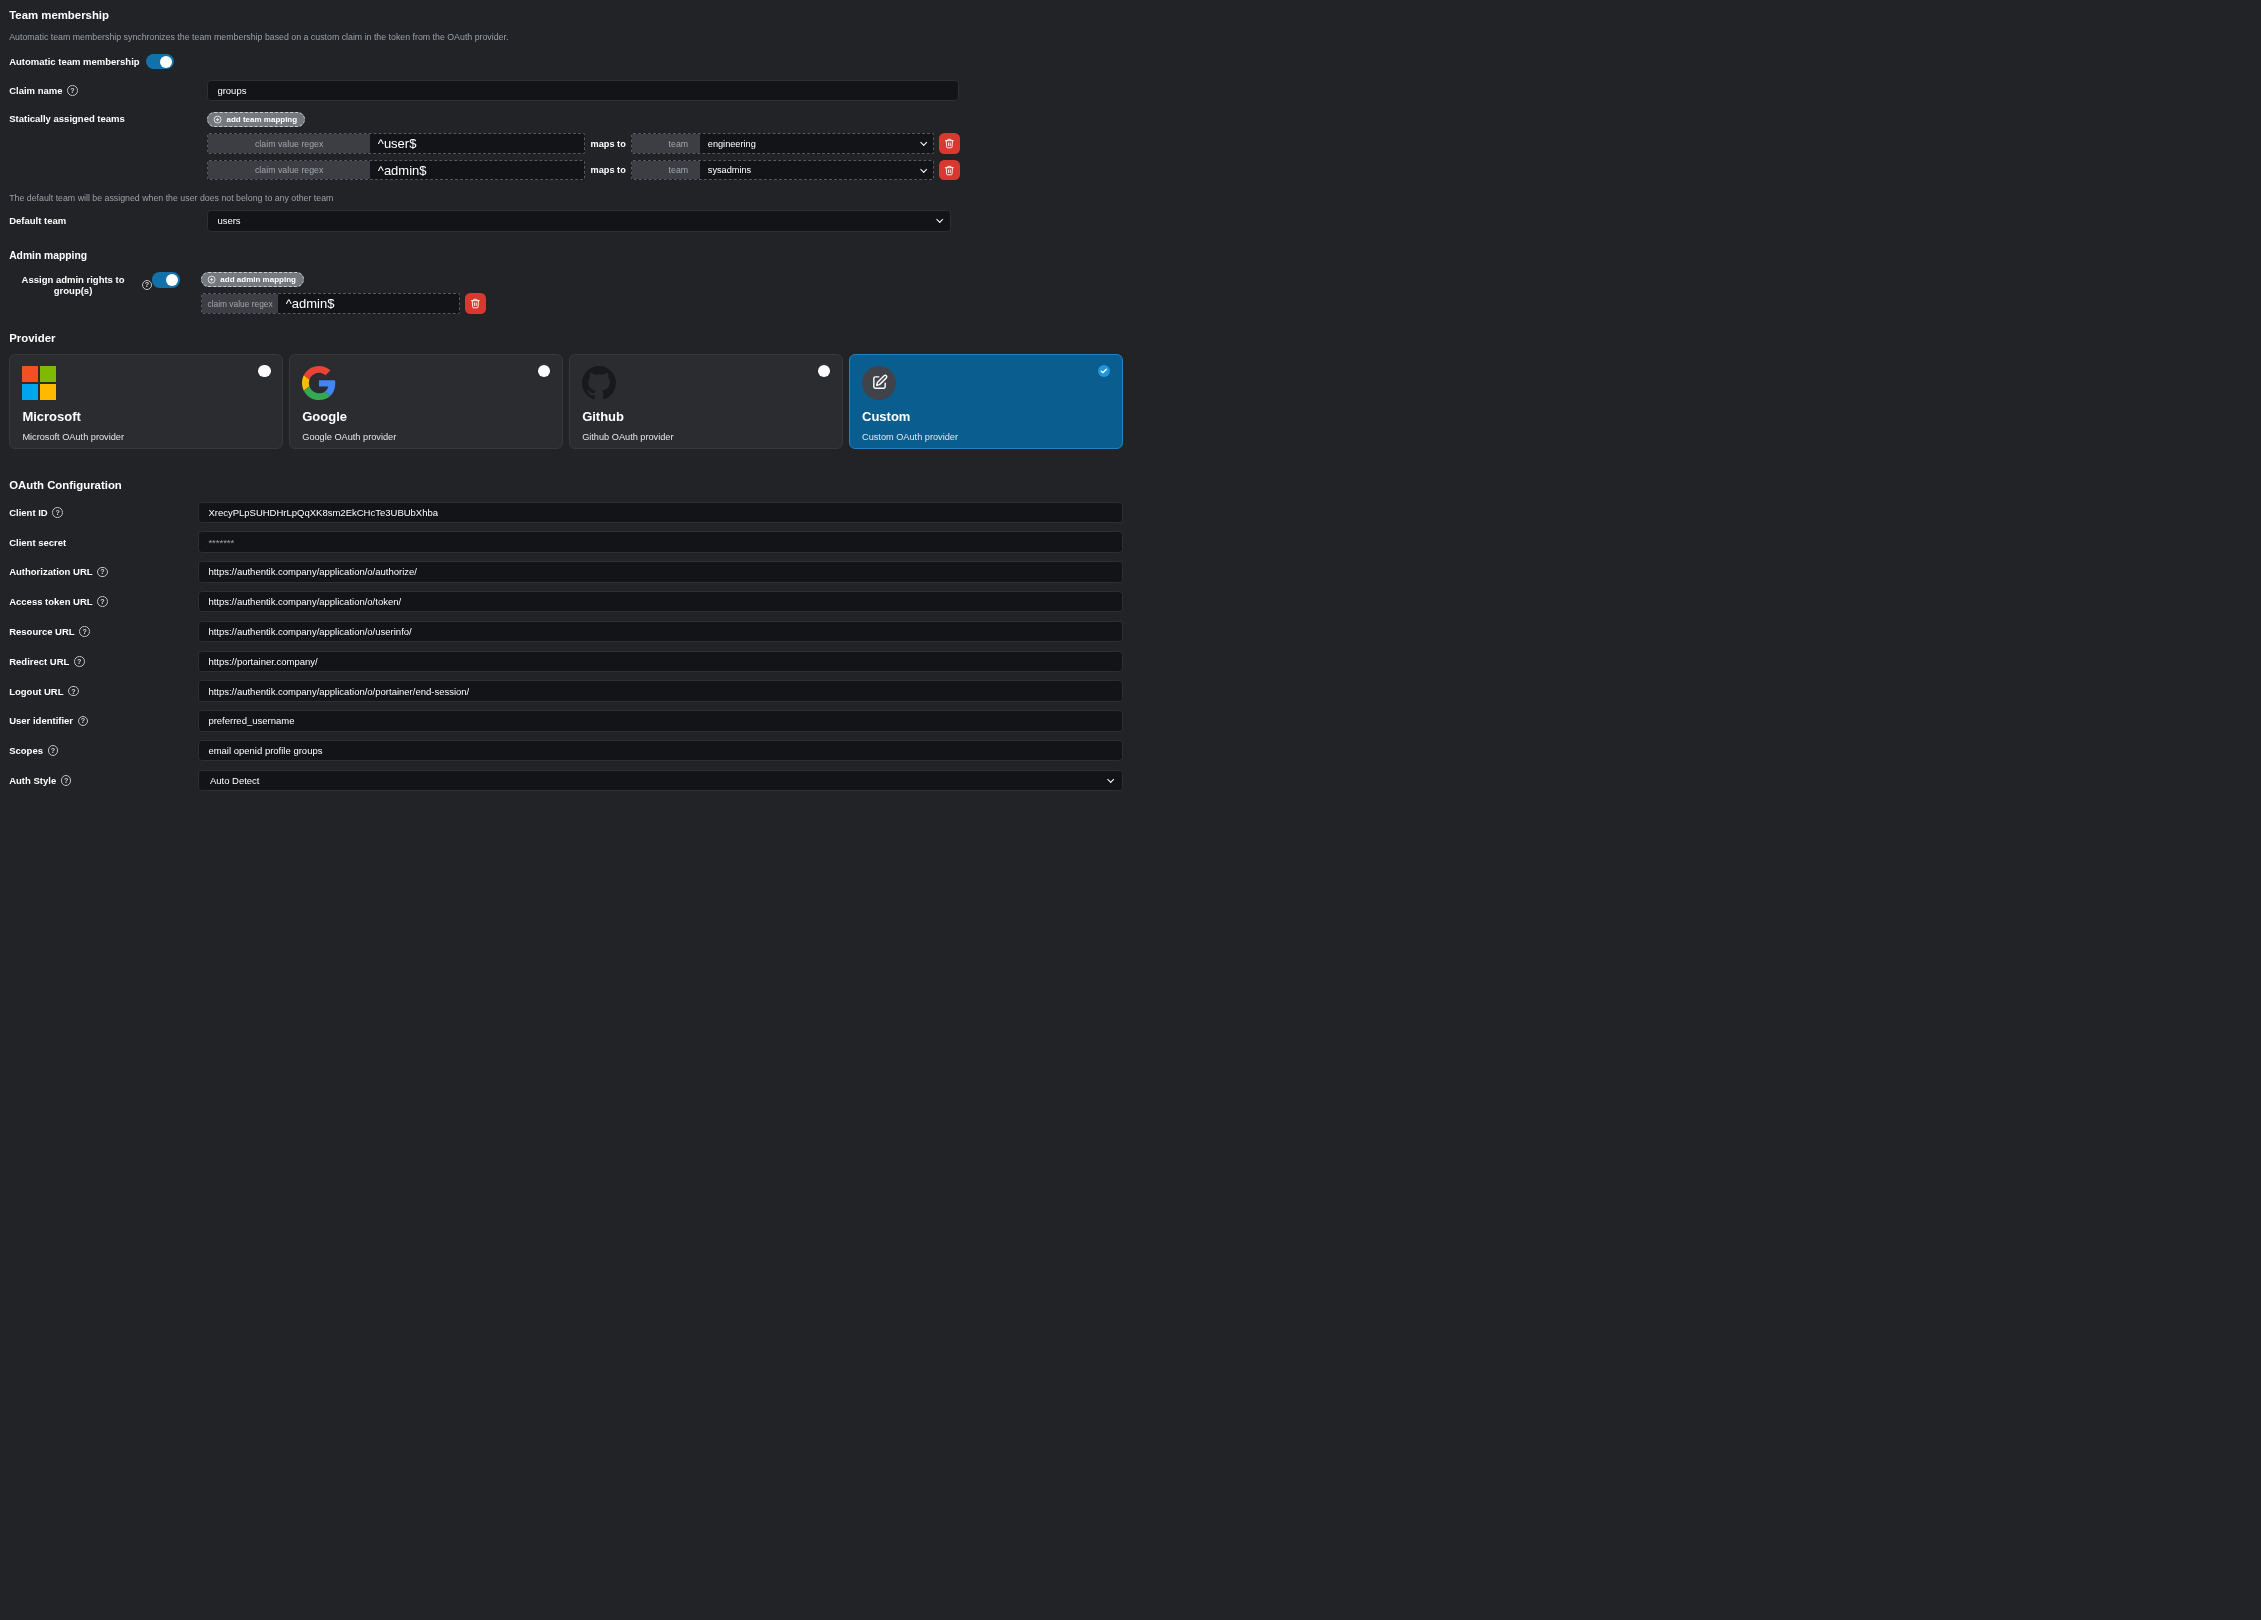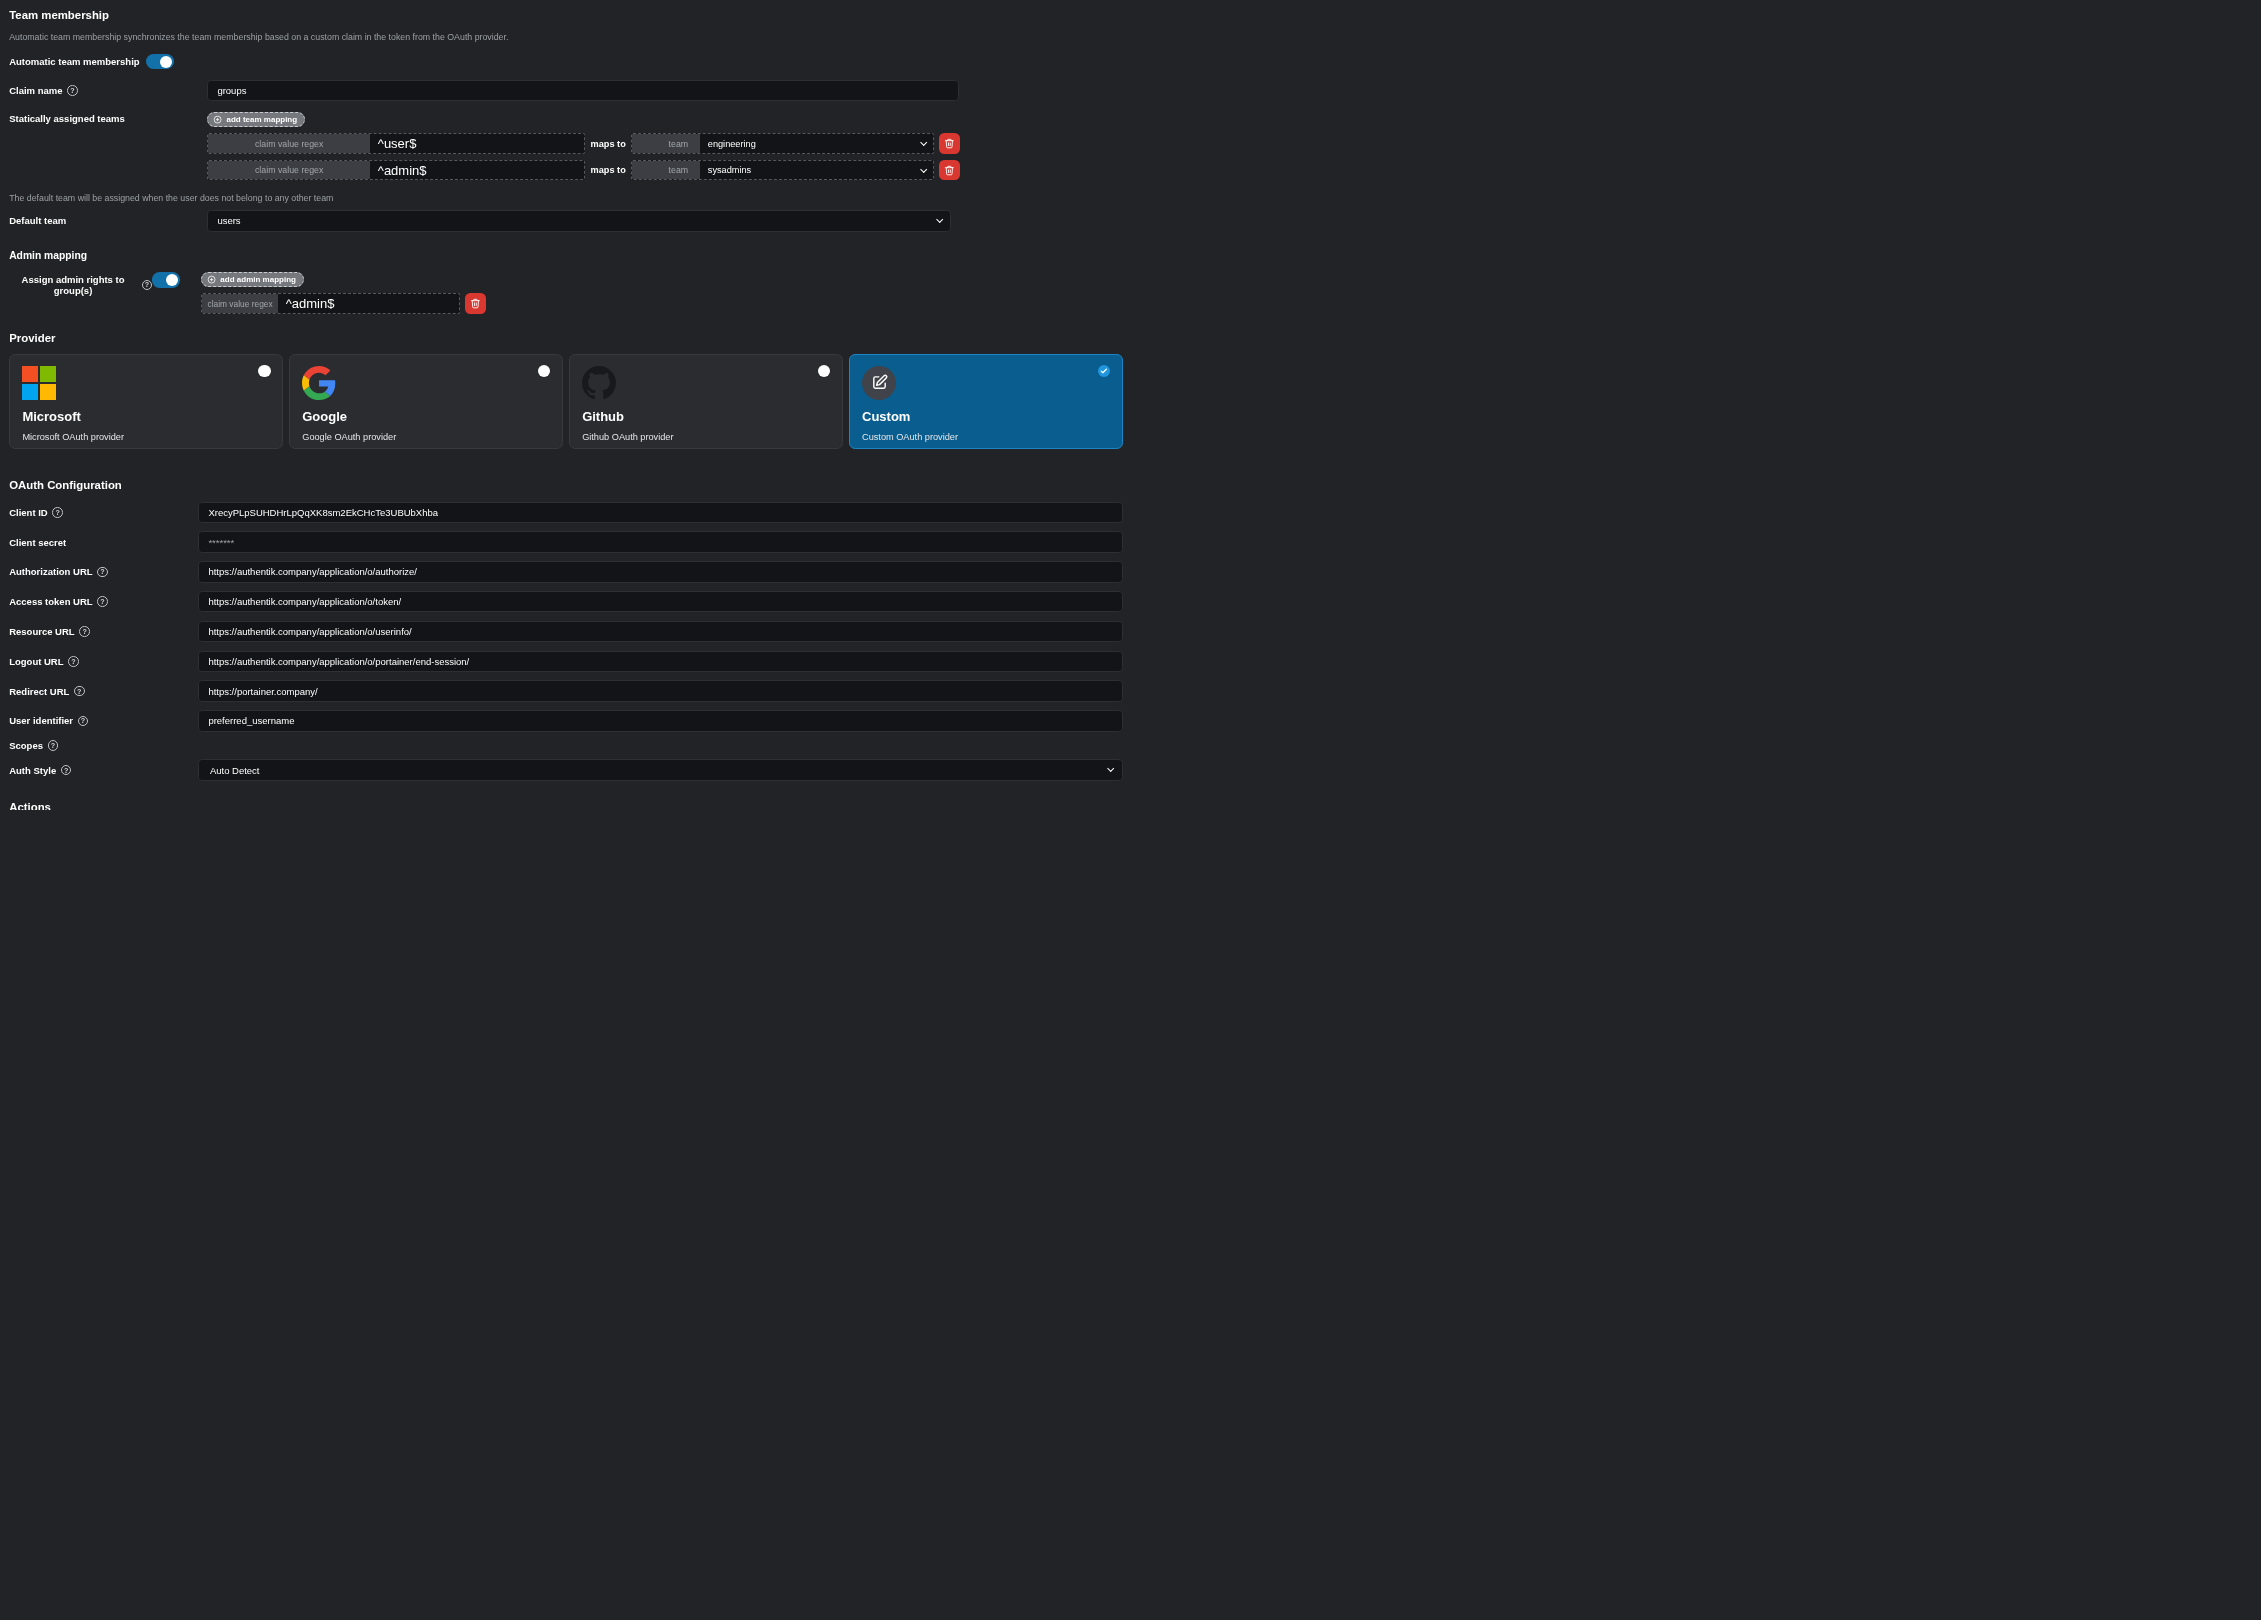--- a/index.html
+++ b/index.html
@@ -385,47 +385,48 @@
   <div class="oauth-row">
     <span class="label label-col">
       <span>Resource URL</span>
       <span class="help"></span>
     </span>
     <input class="input" value="https://authentik.company/application/o/userinfo/" style="">
   </div>
 
   <div class="oauth-row">
     <span class="label label-col">
+      <span>Redirect URL</span>
+      <span class="help"></span>
+    </span>
+    <input class="input" value="https://portainer.company/" style="">
+  </div>
+
+  <div class="oauth-row">
+    <span class="label label-col">
       <span>Logout URL</span>
       <span class="help"></span>
     </span>
     <input class="input" value="https://authentik.company/application/o/portainer/end-session/" style="">
   </div>
 
   <div class="oauth-row">
     <span class="label label-col">
-      <span>Redirect URL</span>
-      <span class="help"></span>
-    </span>
-    <input class="input" value="https://portainer.company/" style="">
-  </div>
-
-  <div class="oauth-row">
-    <span class="label label-col">
       <span>User identifier</span>
       <span class="help"></span>
     </span>
     <input class="input" value="preferred_username" style="">
   </div>
 
   <div class="oauth-row">
     <span class="label label-col">
       <span>Scopes</span>
       <span class="help"></span>
     </span>
+    <input class="input" value="email openid profile groups" style="">
   </div>
 
   <div class="oauth-row">
     <span class="label label-col">
       <span>Auth Style</span>
       <span class="help"></span>
     </span>
     <div class="select" style="flex:1; padding-left:10.7px;">
       <span>Auto Detect</span>
       <span class="chev"></span>

